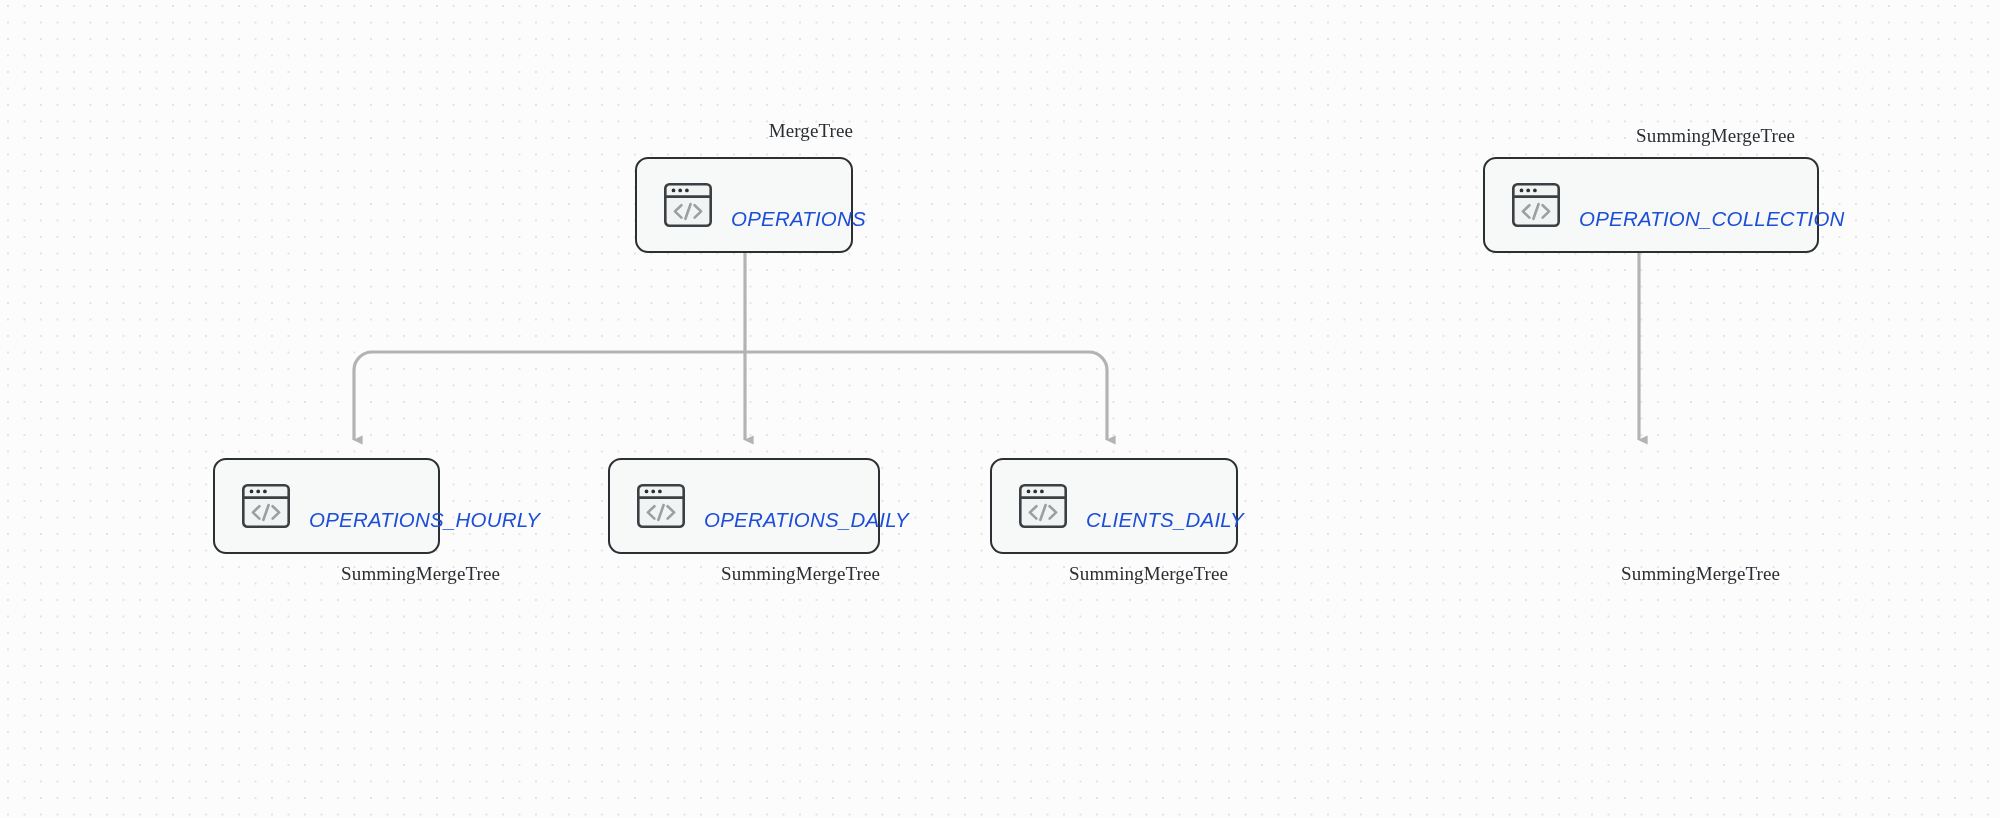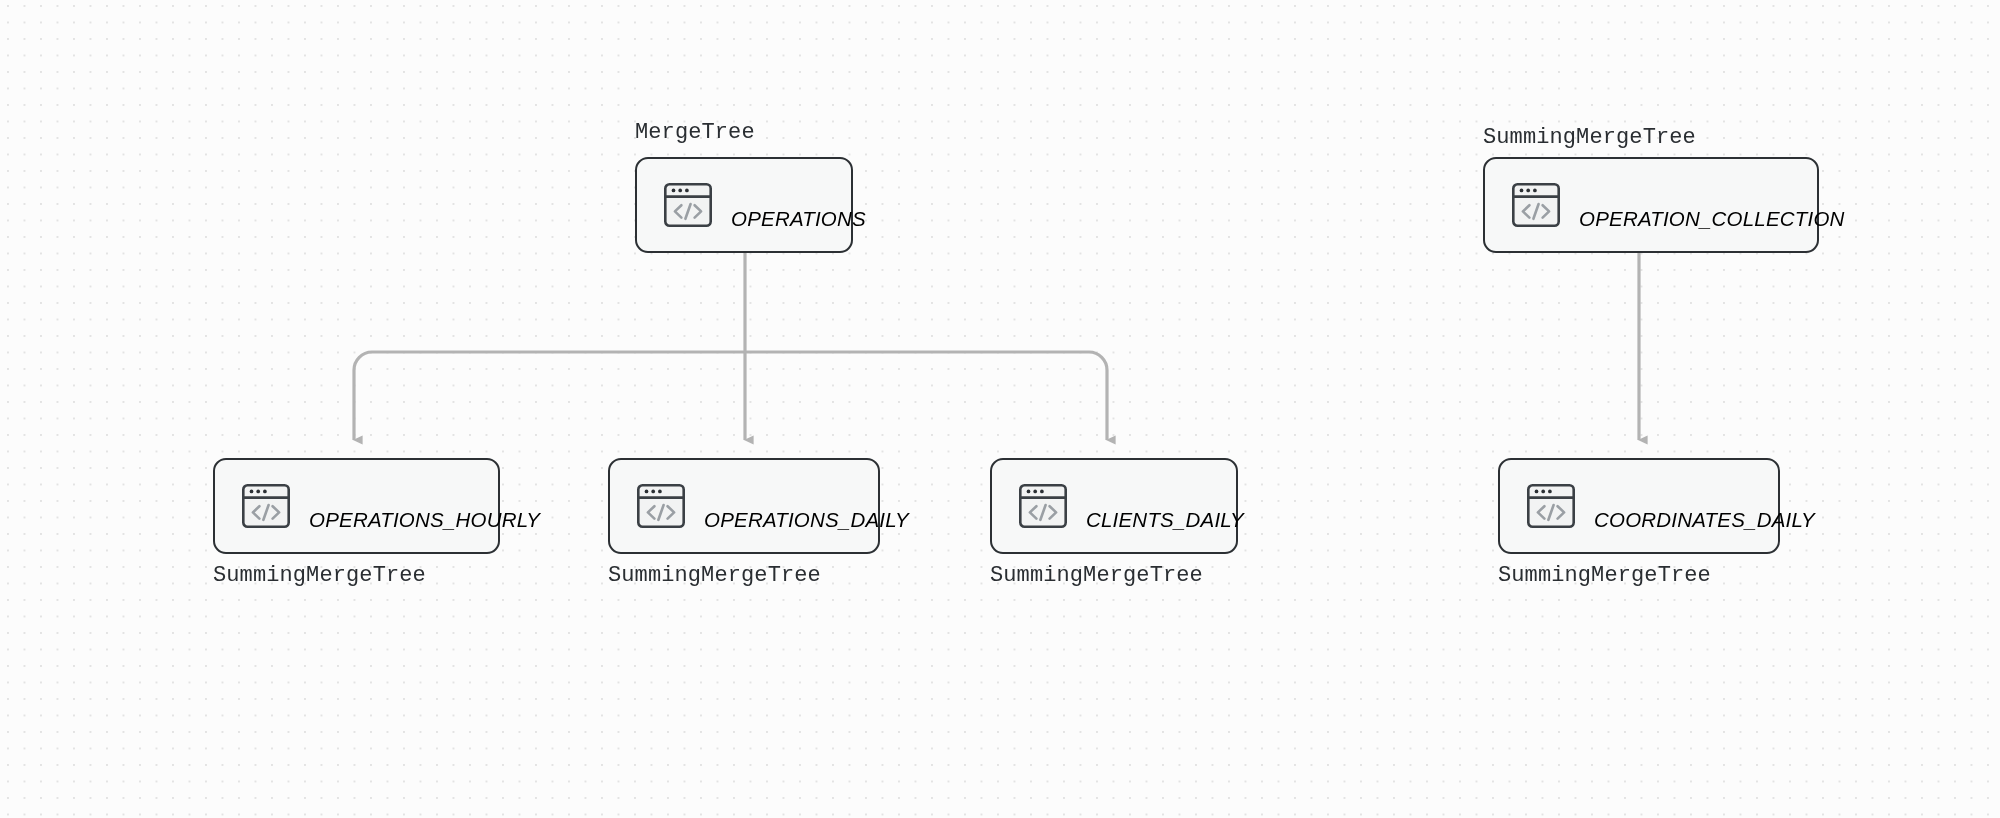--- a/index.html
+++ b/index.html
@@ -71,34 +71,34 @@
   .node-icon {
     flex: 0 0 auto;
     width: 50px;
     height: 46px;
     margin-right: 18px;
   }
   .node-label {
     font-family: "Liberation Sans", sans-serif;
     font-style: italic;
     font-size: 20.5px;
-    color: #000000;
+    color: #1d4ed8;
     letter-spacing: 0.2px;
     white-space: nowrap;
     margin-top: 28px;
   }
 
   
   .engine-caption {
     position: absolute;
-    font-family: Liberation Mono, monospace;
-    font-size: 22px;
+    font-family: Liberation Serif, serif;
+    font-size: 19px;
     color: #2a2e32;
     white-space: nowrap;
-    text-align: left;
+    text-align: right;
     letter-spacing: 0.1px;
   }
 </style>
 </head>
 <body>
 
 <div id="canvas">
 
   <svg id="connectors" viewBox="0 0 2000 818" width="2000" height="818">
     <defs>
@@ -160,21 +160,21 @@
         <circle cx="17.2" cy="8.4" r="1.85" fill="#2c3034"></circle>
         <circle cx="23.9" cy="8.4" r="1.85" fill="#2c3034"></circle>
         <path d="M 18.4 23.2 L 11.9 29.4 L 18.4 35.6" fill="none" stroke="#9a9fa4" stroke-width="2.6" stroke-linecap="round" stroke-linejoin="round"></path>
         <path d="M 31.6 23.2 L 38.1 29.4 L 31.6 35.6" fill="none" stroke="#9a9fa4" stroke-width="2.6" stroke-linecap="round" stroke-linejoin="round"></path>
         <line x1="27.6" y1="22.0" x2="22.4" y2="36.8" stroke="#9a9fa4" stroke-width="2.6" stroke-linecap="round"></line>
       </svg>
     </span>
     <span class="node-label">OPERATION_COLLECTION</span>
   </div>
 
-  <div class="node" style="left:213px; top:458px; width:287px; height:96px;">
+  <div class="node" style="left:213px; top:458px; width:227px; height:96px;">
     <span class="node-icon">
       <svg viewBox="0 0 50 46" width="50" height="46">
         <rect x="2.3" y="2.3" width="45.4" height="41.4" rx="4.2" fill="#f2f3f3" stroke="#3b4045" stroke-width="2.6"></rect>
         <line x1="2.3" y1="14.6" x2="47.7" y2="14.6" stroke="#3b4045" stroke-width="2.6"></line>
         <circle cx="10.5" cy="8.4" r="1.85" fill="#2c3034"></circle>
         <circle cx="17.2" cy="8.4" r="1.85" fill="#2c3034"></circle>
         <circle cx="23.9" cy="8.4" r="1.85" fill="#2c3034"></circle>
         <path d="M 18.4 23.2 L 11.9 29.4 L 18.4 35.6" fill="none" stroke="#9a9fa4" stroke-width="2.6" stroke-linecap="round" stroke-linejoin="round"></path>
         <path d="M 31.6 23.2 L 38.1 29.4 L 31.6 35.6" fill="none" stroke="#9a9fa4" stroke-width="2.6" stroke-linecap="round" stroke-linejoin="round"></path>
         <line x1="27.6" y1="22.0" x2="22.4" y2="36.8" stroke="#9a9fa4" stroke-width="2.6" stroke-linecap="round"></line>
@@ -208,29 +208,14 @@
         <circle cx="17.2" cy="8.4" r="1.85" fill="#2c3034"></circle>
         <circle cx="23.9" cy="8.4" r="1.85" fill="#2c3034"></circle>
         <path d="M 18.4 23.2 L 11.9 29.4 L 18.4 35.6" fill="none" stroke="#9a9fa4" stroke-width="2.6" stroke-linecap="round" stroke-linejoin="round"></path>
         <path d="M 31.6 23.2 L 38.1 29.4 L 31.6 35.6" fill="none" stroke="#9a9fa4" stroke-width="2.6" stroke-linecap="round" stroke-linejoin="round"></path>
         <line x1="27.6" y1="22.0" x2="22.4" y2="36.8" stroke="#9a9fa4" stroke-width="2.6" stroke-linecap="round"></line>
       </svg>
     </span>
     <span class="node-label">CLIENTS_DAILY</span>
   </div>
 
-  <div class="node" style="left:1498px; top:458px; width:282px; height:96px;">
-    <span class="node-icon">
-      <svg viewBox="0 0 50 46" width="50" height="46">
-        <rect x="2.3" y="2.3" width="45.4" height="41.4" rx="4.2" fill="#f2f3f3" stroke="#3b4045" stroke-width="2.6"></rect>
-        <line x1="2.3" y1="14.6" x2="47.7" y2="14.6" stroke="#3b4045" stroke-width="2.6"></line>
-        <circle cx="10.5" cy="8.4" r="1.85" fill="#2c3034"></circle>
-        <circle cx="17.2" cy="8.4" r="1.85" fill="#2c3034"></circle>
-        <circle cx="23.9" cy="8.4" r="1.85" fill="#2c3034"></circle>
-        <path d="M 18.4 23.2 L 11.9 29.4 L 18.4 35.6" fill="none" stroke="#9a9fa4" stroke-width="2.6" stroke-linecap="round" stroke-linejoin="round"></path>
-        <path d="M 31.6 23.2 L 38.1 29.4 L 31.6 35.6" fill="none" stroke="#9a9fa4" stroke-width="2.6" stroke-linecap="round" stroke-linejoin="round"></path>
-        <line x1="27.6" y1="22.0" x2="22.4" y2="36.8" stroke="#9a9fa4" stroke-width="2.6" stroke-linecap="round"></line>
-      </svg>
-    </span>
-    <span class="node-label">COORDINATES_DAILY</span>
-  </div>
 
 </div>
 
 </body></html>

